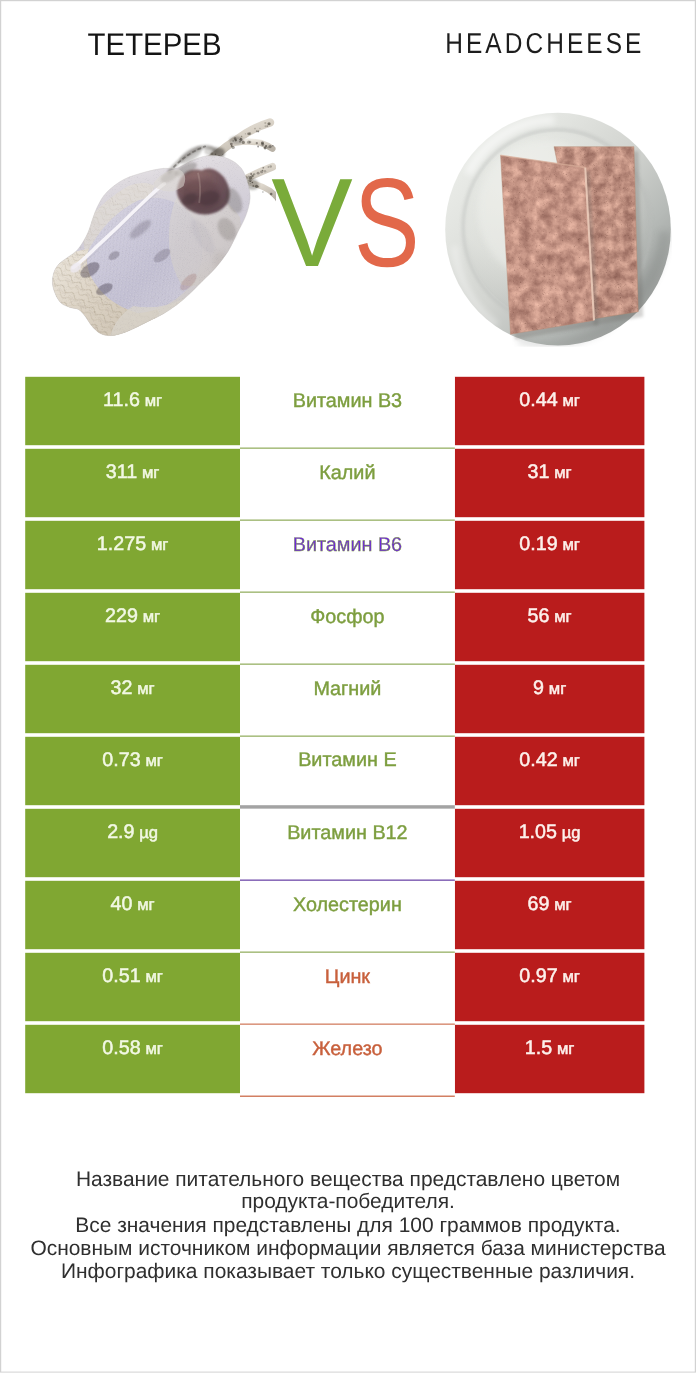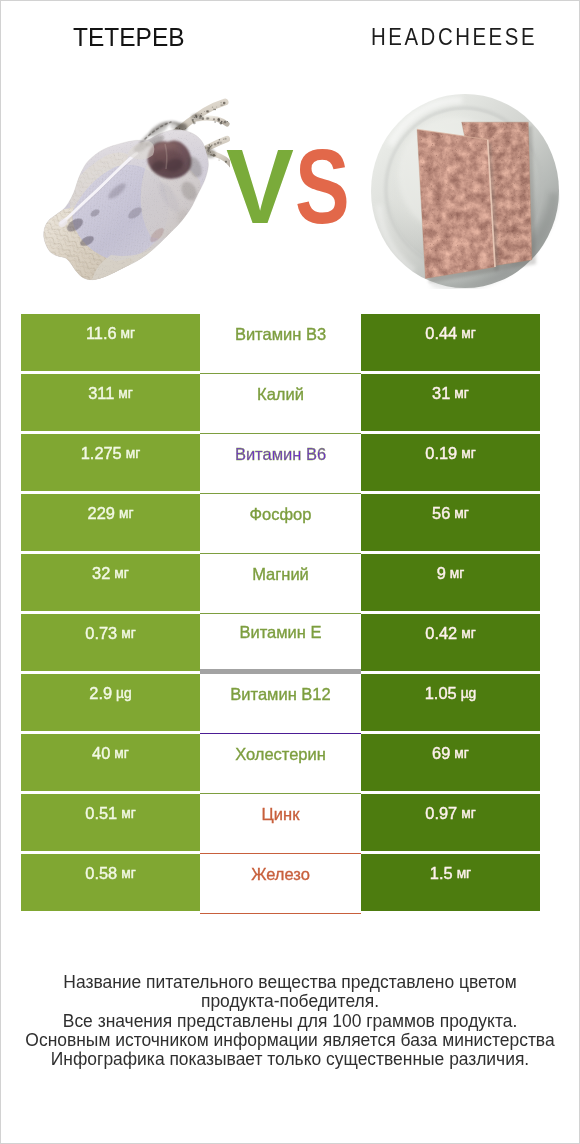--- a/index.html
+++ b/index.html
@@ -3,31 +3,31 @@
 <meta charset="utf-8">
 <title>food comparison infographic</title>
 <style>
 html,body{margin:0;padding:0;background:#fff;}
 body{width:580px;height:1144px;font-family:"Liberation Sans",sans-serif;}
 .page{position:relative;width:580px;height:1144px;box-sizing:border-box;border:1px solid #d2d2d2;background:#fff;overflow:hidden;}
 .t-left{position:absolute;left:72px;top:21px;font-size:26.2px;color:#141414;letter-spacing:0;white-space:nowrap;transform:scaleX(0.935);transform-origin:left top;}
 .t-right{position:absolute;left:370px;top:22px;font-size:24px;color:#1d1d1d;letter-spacing:3px;font-weight:300;white-space:nowrap;transform:scaleX(0.85);transform-origin:left top;}
 .bird-wrap{position:absolute;left:36px;top:96px;}
 .plate-wrap{position:absolute;left:369px;top:92px;}
-.vs{position:absolute;left:225px;top:133px;font-size:105px;line-height:105px;font-weight:700;white-space:nowrap;}
+.vs{position:absolute;left:225px;top:133px;font-size:105px;line-height:105px;font-weight:400;white-space:nowrap;}
 .vs .v{display:inline-block;transform:scaleX(0.97);transform-origin:left bottom;}
 .vs .s{display:inline-block;transform:scaleX(0.78);transform-origin:left bottom;margin-left:-1px;}
 .vs .v{color:#7aab3a;}
 .vs .s{color:#e2684a;}
 .table{position:absolute;left:20px;top:313px;width:538px;}
 .row{display:flex;height:57px;margin-bottom:3px;position:relative;}
 .c{display:flex;align-items:center;justify-content:center;box-sizing:border-box;line-height:1;padding-bottom:18px;}
 .c-l{width:179px;background:#80a732;color:#f2f8e4;font-weight:400;font-size:16.4px;-webkit-text-stroke:0.42px #f2f8e4;}
-.c-m{width:161px;background:#fff;font-size:16.5px;font-weight:400;height:60px;margin-top:-1px;position:relative;top:1px;box-sizing:border-box;justify-content:center;}
-.c-r{width:179px;background:#4d7c0f;color:#fdf1ec;font-weight:400;font-size:16.4px;-webkit-text-stroke:0.42px #fdf1ec;}
+.c-m{width:179px;background:#fff;font-size:16.5px;font-weight:400;height:60px;margin-top:-1px;position:relative;top:1px;box-sizing:border-box;justify-content:center;}
+.c-r{width:158px;background:#b91c1c;color:#fdf1ec;font-weight:400;font-size:16.4px;-webkit-text-stroke:0.42px #fdf1ec;}
 .unit{font-size:13.8px;margin-left:4px;font-weight:400;}
 .foot{position:absolute;left:0;top:972px;width:578px;text-align:center;font-size:17.45px;line-height:19.3px;color:#2f2f2f;}
 </style>
 </head>
 <body>
 
 <div class="page">
   <div class="t-left">ТЕТЕРЕВ</div>
   <div class="t-right">HEADCHEESE</div>
   <div class="bird-wrap">
@@ -406,21 +406,21 @@
         <div class="c c-r">
           <span>9</span>
           <span class="unit">мг</span>
         </div>
       </div>
       <div class="row">
         <div class="c c-l">
           <span>0.73</span>
           <span class="unit">мг</span>
         </div>
-        <div class="c c-m" style="color:#7d9e3f;border-bottom:5px solid #a3a3a3;-webkit-text-stroke:0.35px #7d9e3f">
+        <div class="c c-m" style="color:#7d9e3f;border-bottom:3px solid #a3a3a3;-webkit-text-stroke:0.35px #7d9e3f">
           <span>Витамин E</span>
         </div>
         <div class="c c-r">
           <span>0.42</span>
           <span class="unit">мг</span>
         </div>
       </div>
       <div class="row">
         <div class="c c-l">
           <span>2.9</span>

